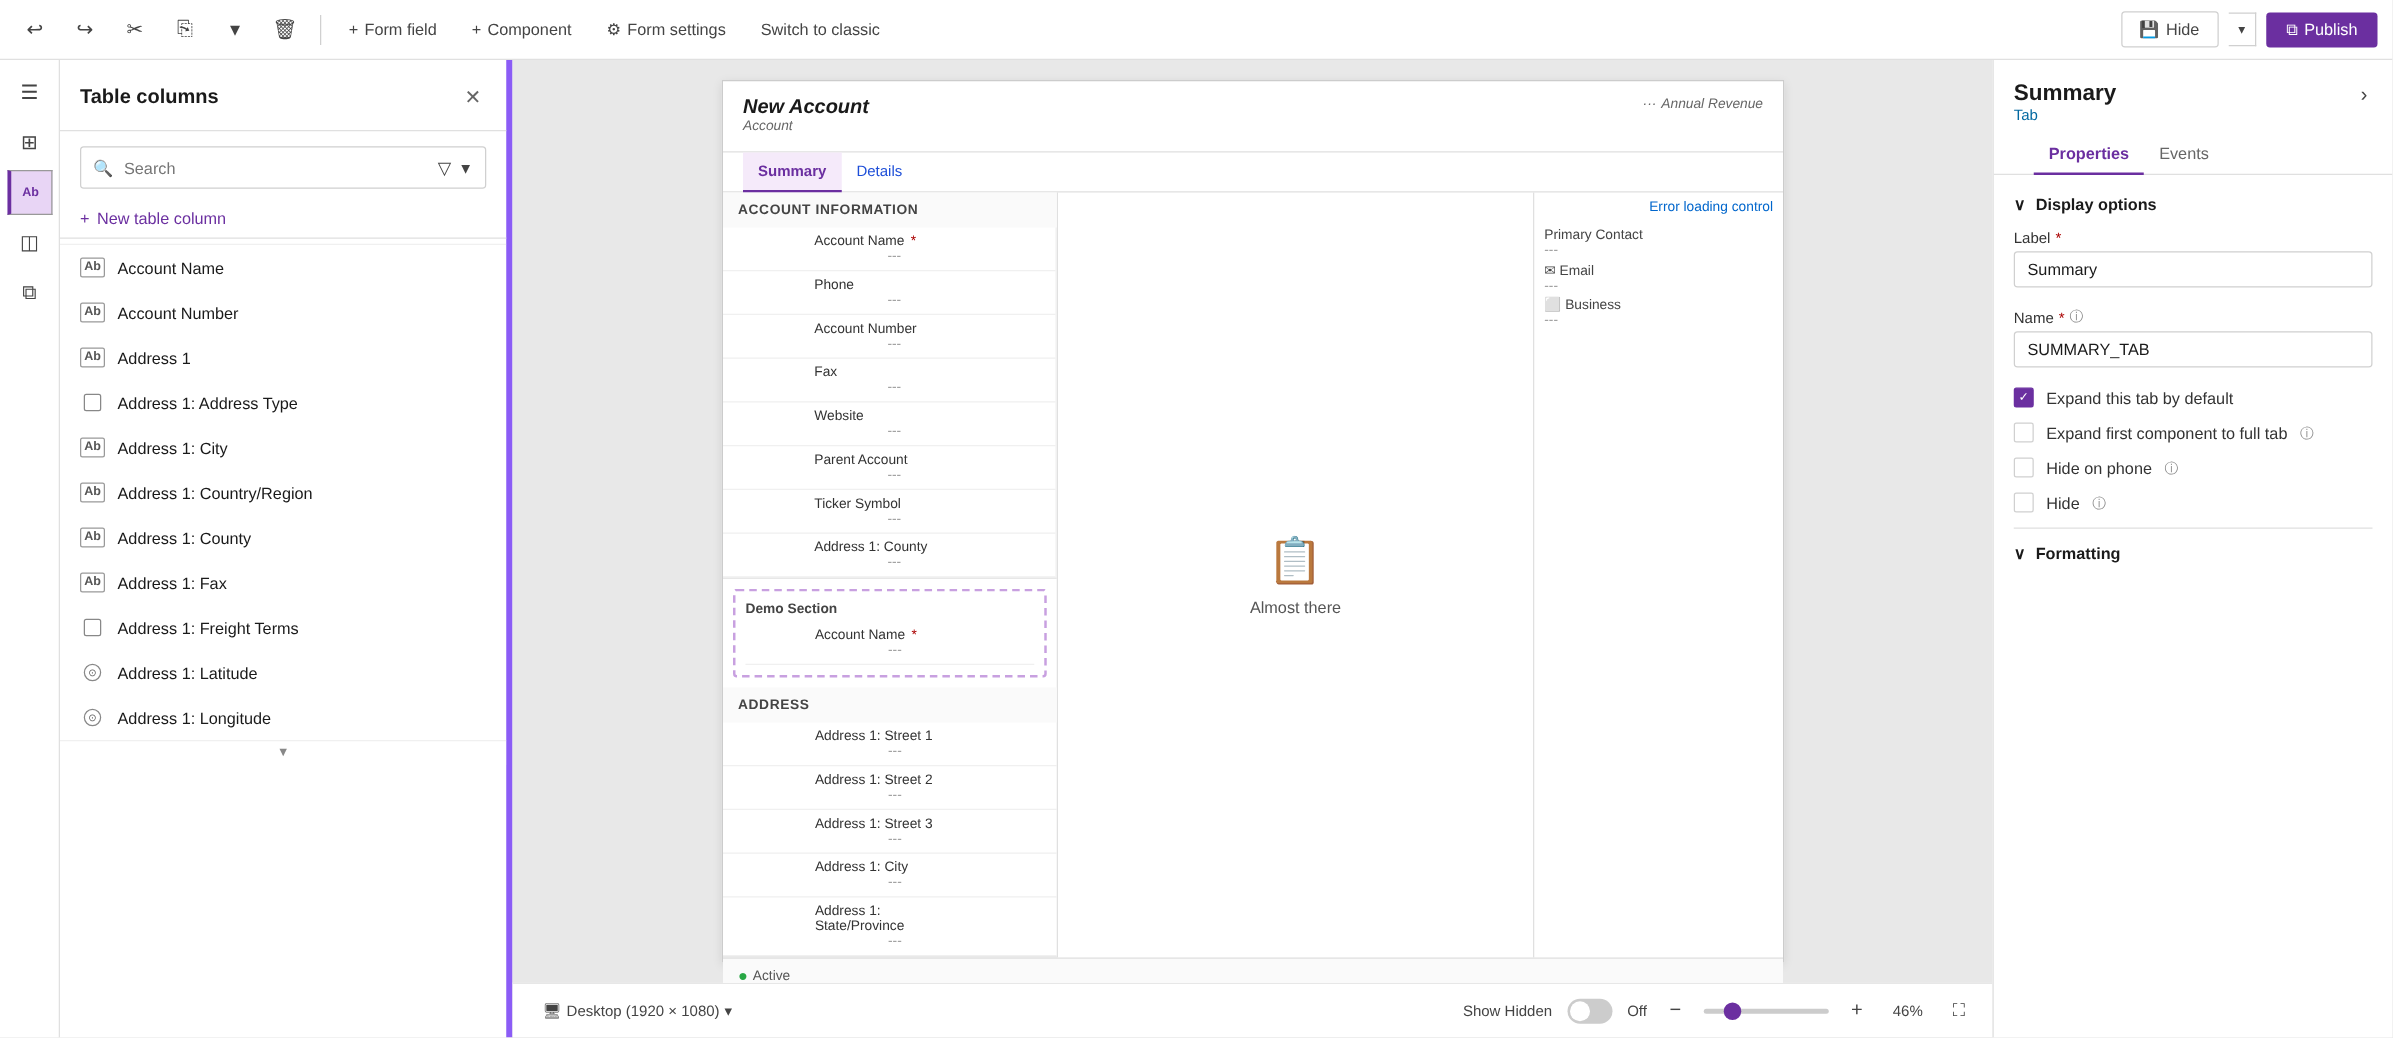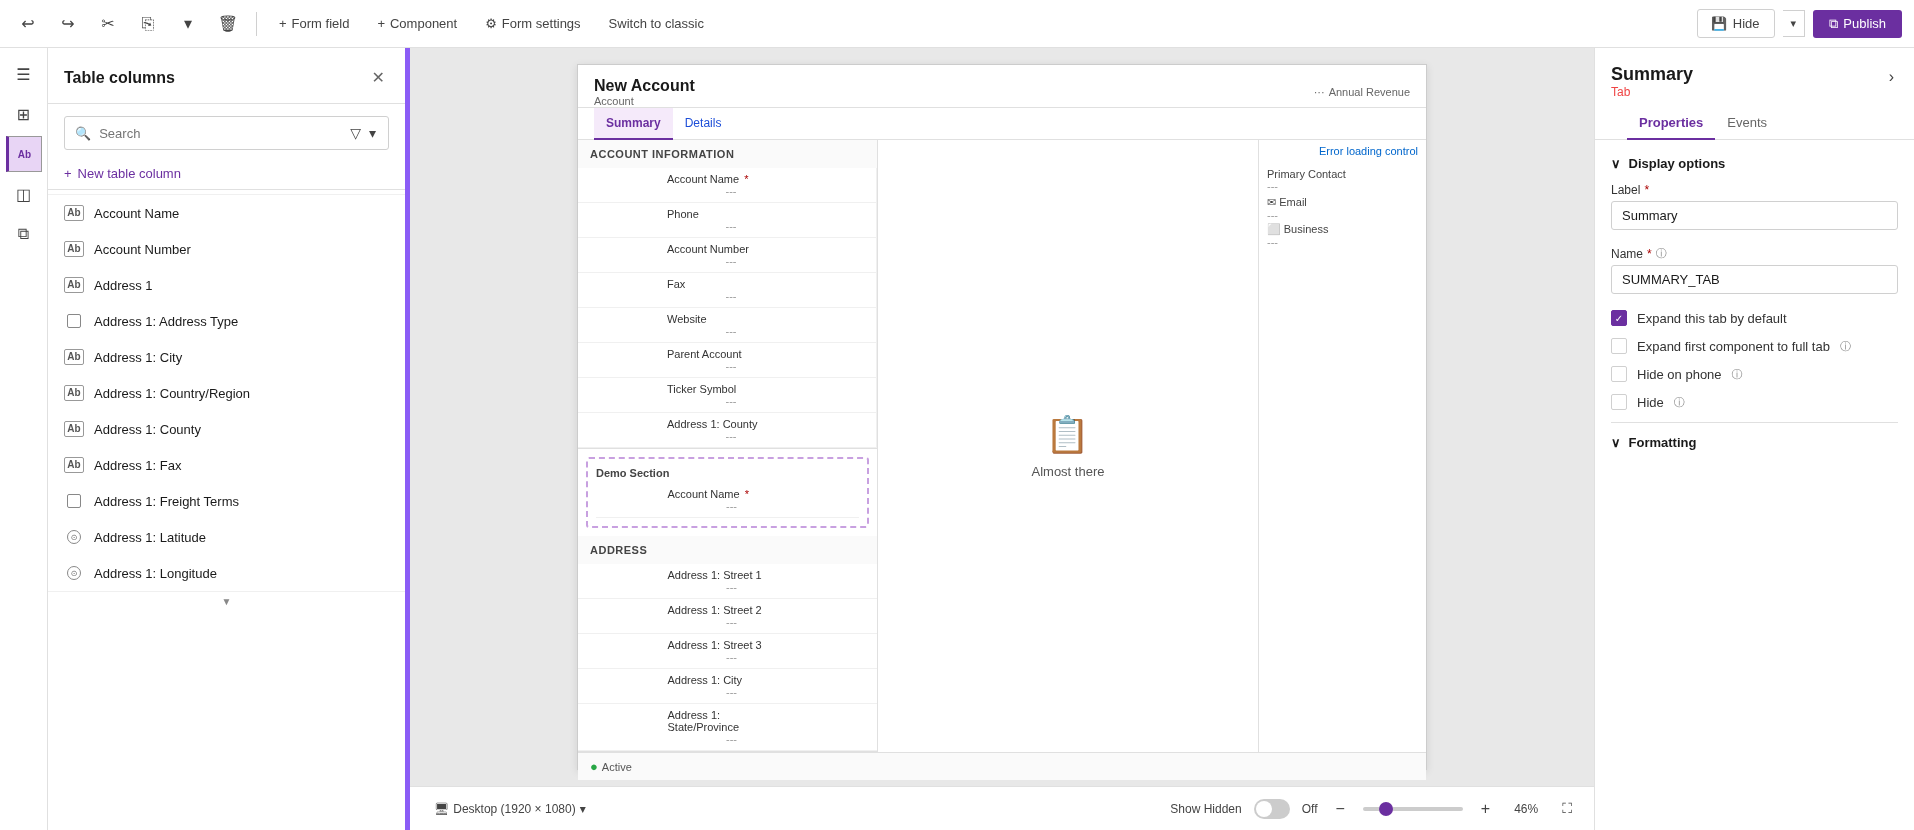--- a/index.html
+++ b/index.html
@@ -94,22 +94,22 @@
       flex: 1; background: #e8e8e8; display: flex; flex-direction: column; overflow: hidden;
     }
     .canvas-wrapper {
       flex: 1; overflow: auto; padding: 16px; display: flex; justify-content: center;
     }
     .form-preview {
       background: #fff; width: 850px; min-height: 600px; border: 1px solid #ccc;
       box-shadow: 0 2px 8px rgba(0,0,0,0.1); font-size: 12px;
     }
     .form-header {
-      padding: 12px 16px 0; border-bottom: 1px solid #e0e0e0;
-      display: flex; justify-content: space-between; align-items: center;
+      padding: 12px 16px 14px; border-bottom: 1px solid #e0e0e0;
+      display: flex; justify-content: space-between; align-items: flex-start; font-style: italic;
     }
     .form-title { font-size: 16px; font-weight: 600; color: #1a1a1a; }
     .form-subtitle { font-size: 11px; color: #666; }
     .form-header-right { font-size: 11px; color: #666; display: flex; align-items: center; gap: 4px; }
     .form-tabs { display: flex; gap: 0; border-bottom: 1px solid #e0e0e0; padding: 0 16px; }
     .form-tab {
       padding: 8px 12px; font-size: 12px; color: #1d4ed8; cursor: pointer;
       border-bottom: 2px solid transparent; margin-bottom: -1px;
     }
     .form-tab.active { color: #6b2fa0; border-bottom-color: #6b2fa0; font-weight: 600; background: #f5eafa; }
@@ -467,21 +467,21 @@
               </div>
             </div>
 
           </div>
 
           <div class="timeline-col">
             <div style="font-size:36px;color:#aaa;text-align:center;">📋</div>
             <div style="font-size:13px;color:#555;font-weight:500;">Almost there</div>
           </div>
 
-          <div style="width:168px;border-left:1px solid #e0e0e0;">
+          <div style="width:200px;border-left:1px solid #e0e0e0;">
             <div style="text-align:right;padding:4px 8px;">
               <span style="color:#0066cc;font-size:11px;cursor:pointer;">Error loading control</span>
             </div>
             <div style="padding:6px 8px;">
               <div style="font-size:11px;color:#444;font-weight:500;">Primary Contact</div>
               <div style="font-size:11px;color:#999;">---</div>
               <div style="font-size:11px;color:#444;margin-top:4px;">✉ Email</div>
               <div style="font-size:11px;color:#999;">---</div>
               <div style="font-size:11px;color:#444;margin-top:2px;">⬜ Business</div>
               <div style="font-size:11px;color:#999;">---</div>
@@ -521,21 +521,21 @@
       <button class="fit-icon-btn" title="Fit to screen">⛶</button>
     </div>
   </div>
 
   <div class="right-panel">
     <div class="right-panel-header">
       <div>
         <div class="right-panel-title-row">
           <span class="right-panel-title">Summary</span>
         </div>
-        <div class="right-panel-subtitle" style="padding: 0 0 8px;color:#ef4444;font-size:12px;">Tab</div>
+        <div class="right-panel-subtitle" style="padding: 0 0 8px;color:#0369a1;font-size:12px;">Tab</div>
         <div class="right-panel-tabs">
           <div class="rp-tab active">Properties</div>
           <div class="rp-tab">Events</div>
         </div>
       </div>
       <button class="right-panel-expand">›</button>
     </div>
 
     <div class="right-panel-body">
 

